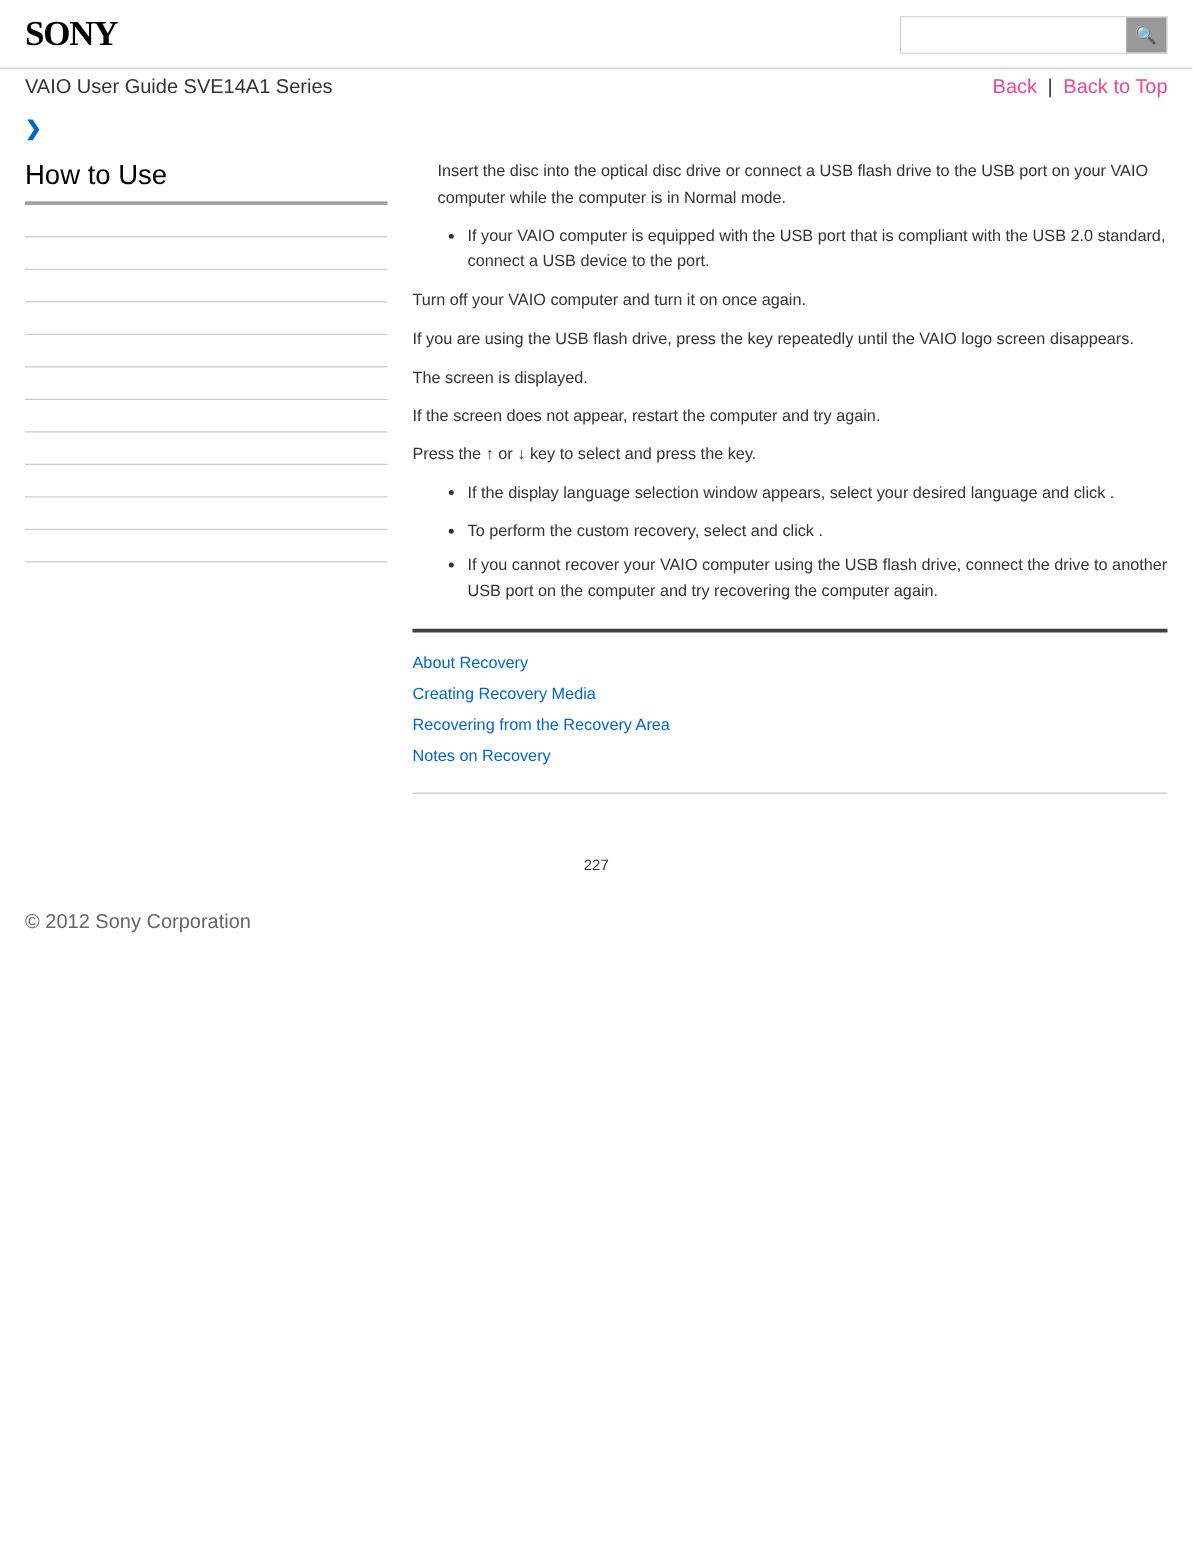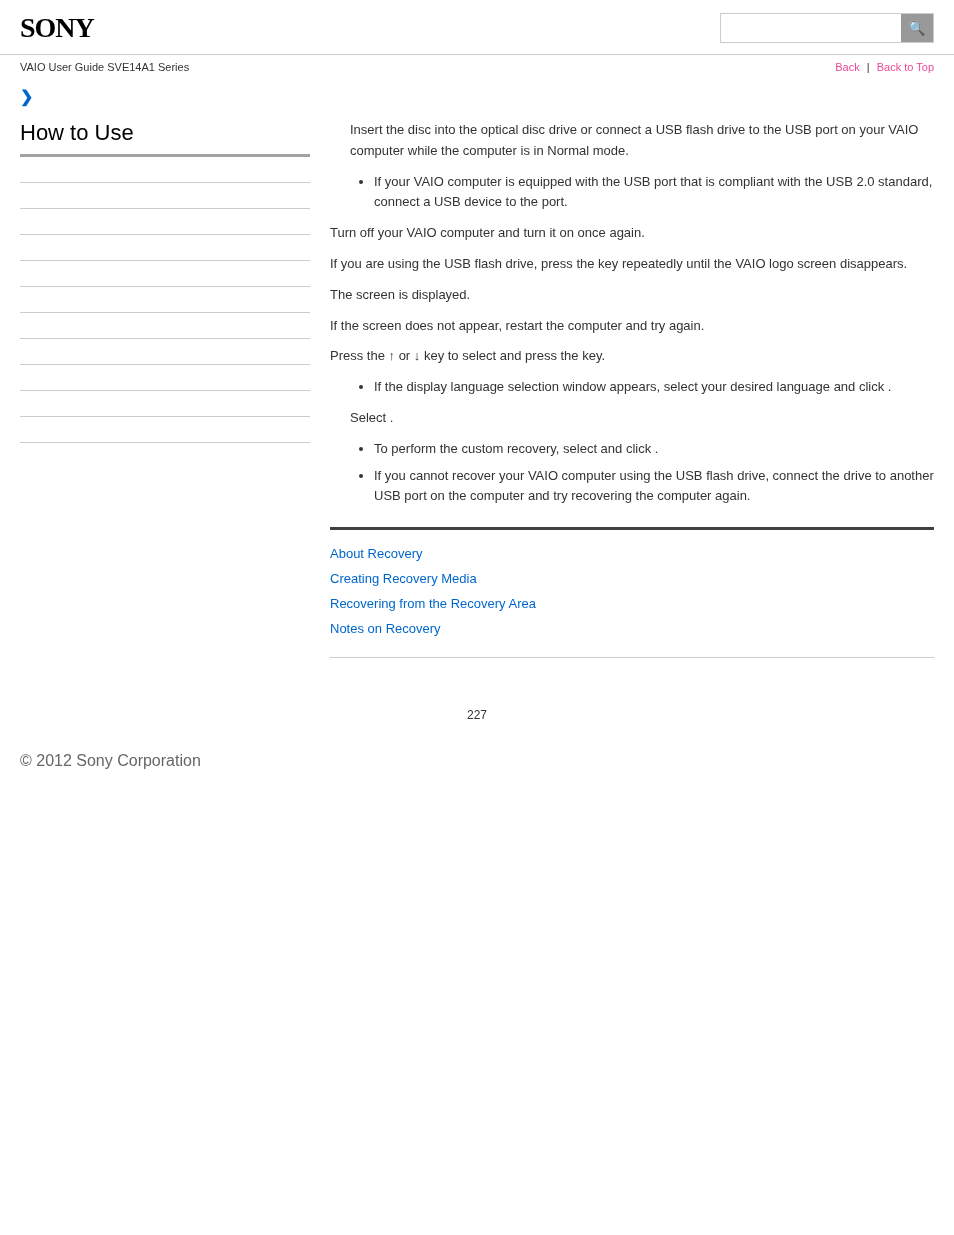--- a/index.html
+++ b/index.html
@@ -51,21 +51,21 @@
       justify-content: center;
       color: white;
       font-size: 14px;
     }
 
     
     #nav-bar {
       display: flex;
       justify-content: space-between;
       padding: 6px 20px;
-      font-size: 11px;
+      font-size: 16px;
     }
     #nav-guide {
       color: #333;
     }
     #nav-links a {
       color: #ec4899;
       text-decoration: none;
     }
     #nav-links span { margin: 0 4px; color: #333; }
 
@@ -217,21 +217,20 @@
     <p>If you are using the USB flash drive, press the        key repeatedly until the VAIO logo screen disappears.</p>
     <p>The                                screen is displayed.</p>
     <p>If the screen does not appear, restart the computer and try again.</p>
     <p>Press the ↑ or ↓ key to select                                 and press the         key.</p>
 
     <ul class="bullet-list">
       <li>If the display language selection window appears, select your desired language and click        .</li>
     </ul>
 
     <div class="indent-block">
-      <p>Select                              .</p>
     </div>
 
     <ul class="bullet-list">
       <li>To perform the custom recovery, select         and click
 .</li>
       <li>If you cannot recover your VAIO computer using the USB flash drive, connect the drive to another USB port on the computer and try recovering the computer again.</li>
     </ul>
 
     <div class="related-links">
       <a href="#">About Recovery</a>

